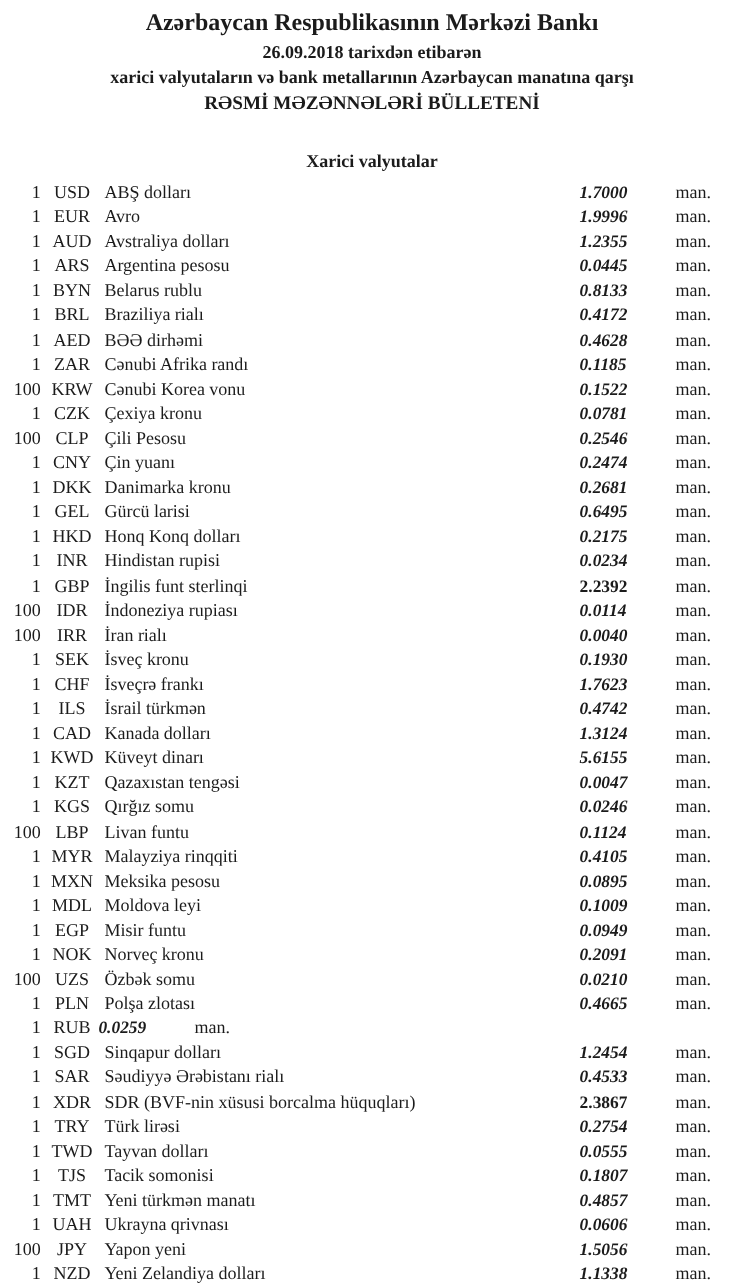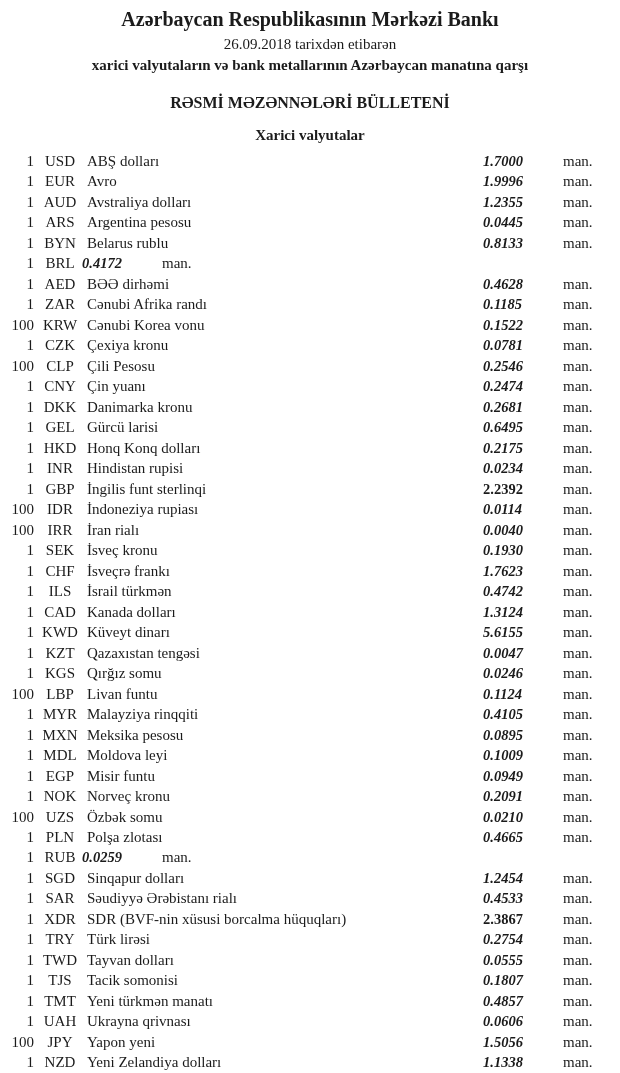--- a/index.html
+++ b/index.html
@@ -20,34 +20,33 @@
     text-align: center;
   }
   .bank-name {
     padding-top: 7px;
     font-size: 20px;
     font-weight: bold;
     line-height: 24px;
   }
   .date-line {
     font-size: 15px;
-    font-weight: normal;
+    font-weight: bold;
     line-height: 21px;
     margin-top: 3px;
   }
   .subject-line {
     font-size: 15px;
     font-weight: bold;
     line-height: 21px;
   }
   .bulletin-line {
     font-size: 16px;
     font-weight: bold;
     line-height: 22px;
-    margin-top: 16px;
   }
   .section-title {
     text-align: center;
     font-size: 15px;
     font-weight: bold;
     position: absolute;
     top: 127px;
     left: 0;
     width: 620px;
   }
@@ -147,20 +146,21 @@
       <div class="row">
         <span class="cell-qty">1</span>
         <span class="cell-code">BYN</span>
         <span class="cell-name">Belarus rublu</span>
         <span class="cell-rate">0.8133</span>
         <span class="cell-unit">man.</span>
       </div>
       <div class="row">
         <span class="cell-qty">1</span>
         <span class="cell-code">BRL</span>
+        <span class="cell-name">Braziliya rialı</span>
         <span class="cell-rate">0.4172</span>
         <span class="cell-unit">man.</span>
       </div>
       <div class="row">
         <span class="cell-qty">1</span>
         <span class="cell-code">AED</span>
         <span class="cell-name">BƏƏ dirhəmi</span>
         <span class="cell-rate">0.4628</span>
         <span class="cell-unit">man.</span>
       </div>

